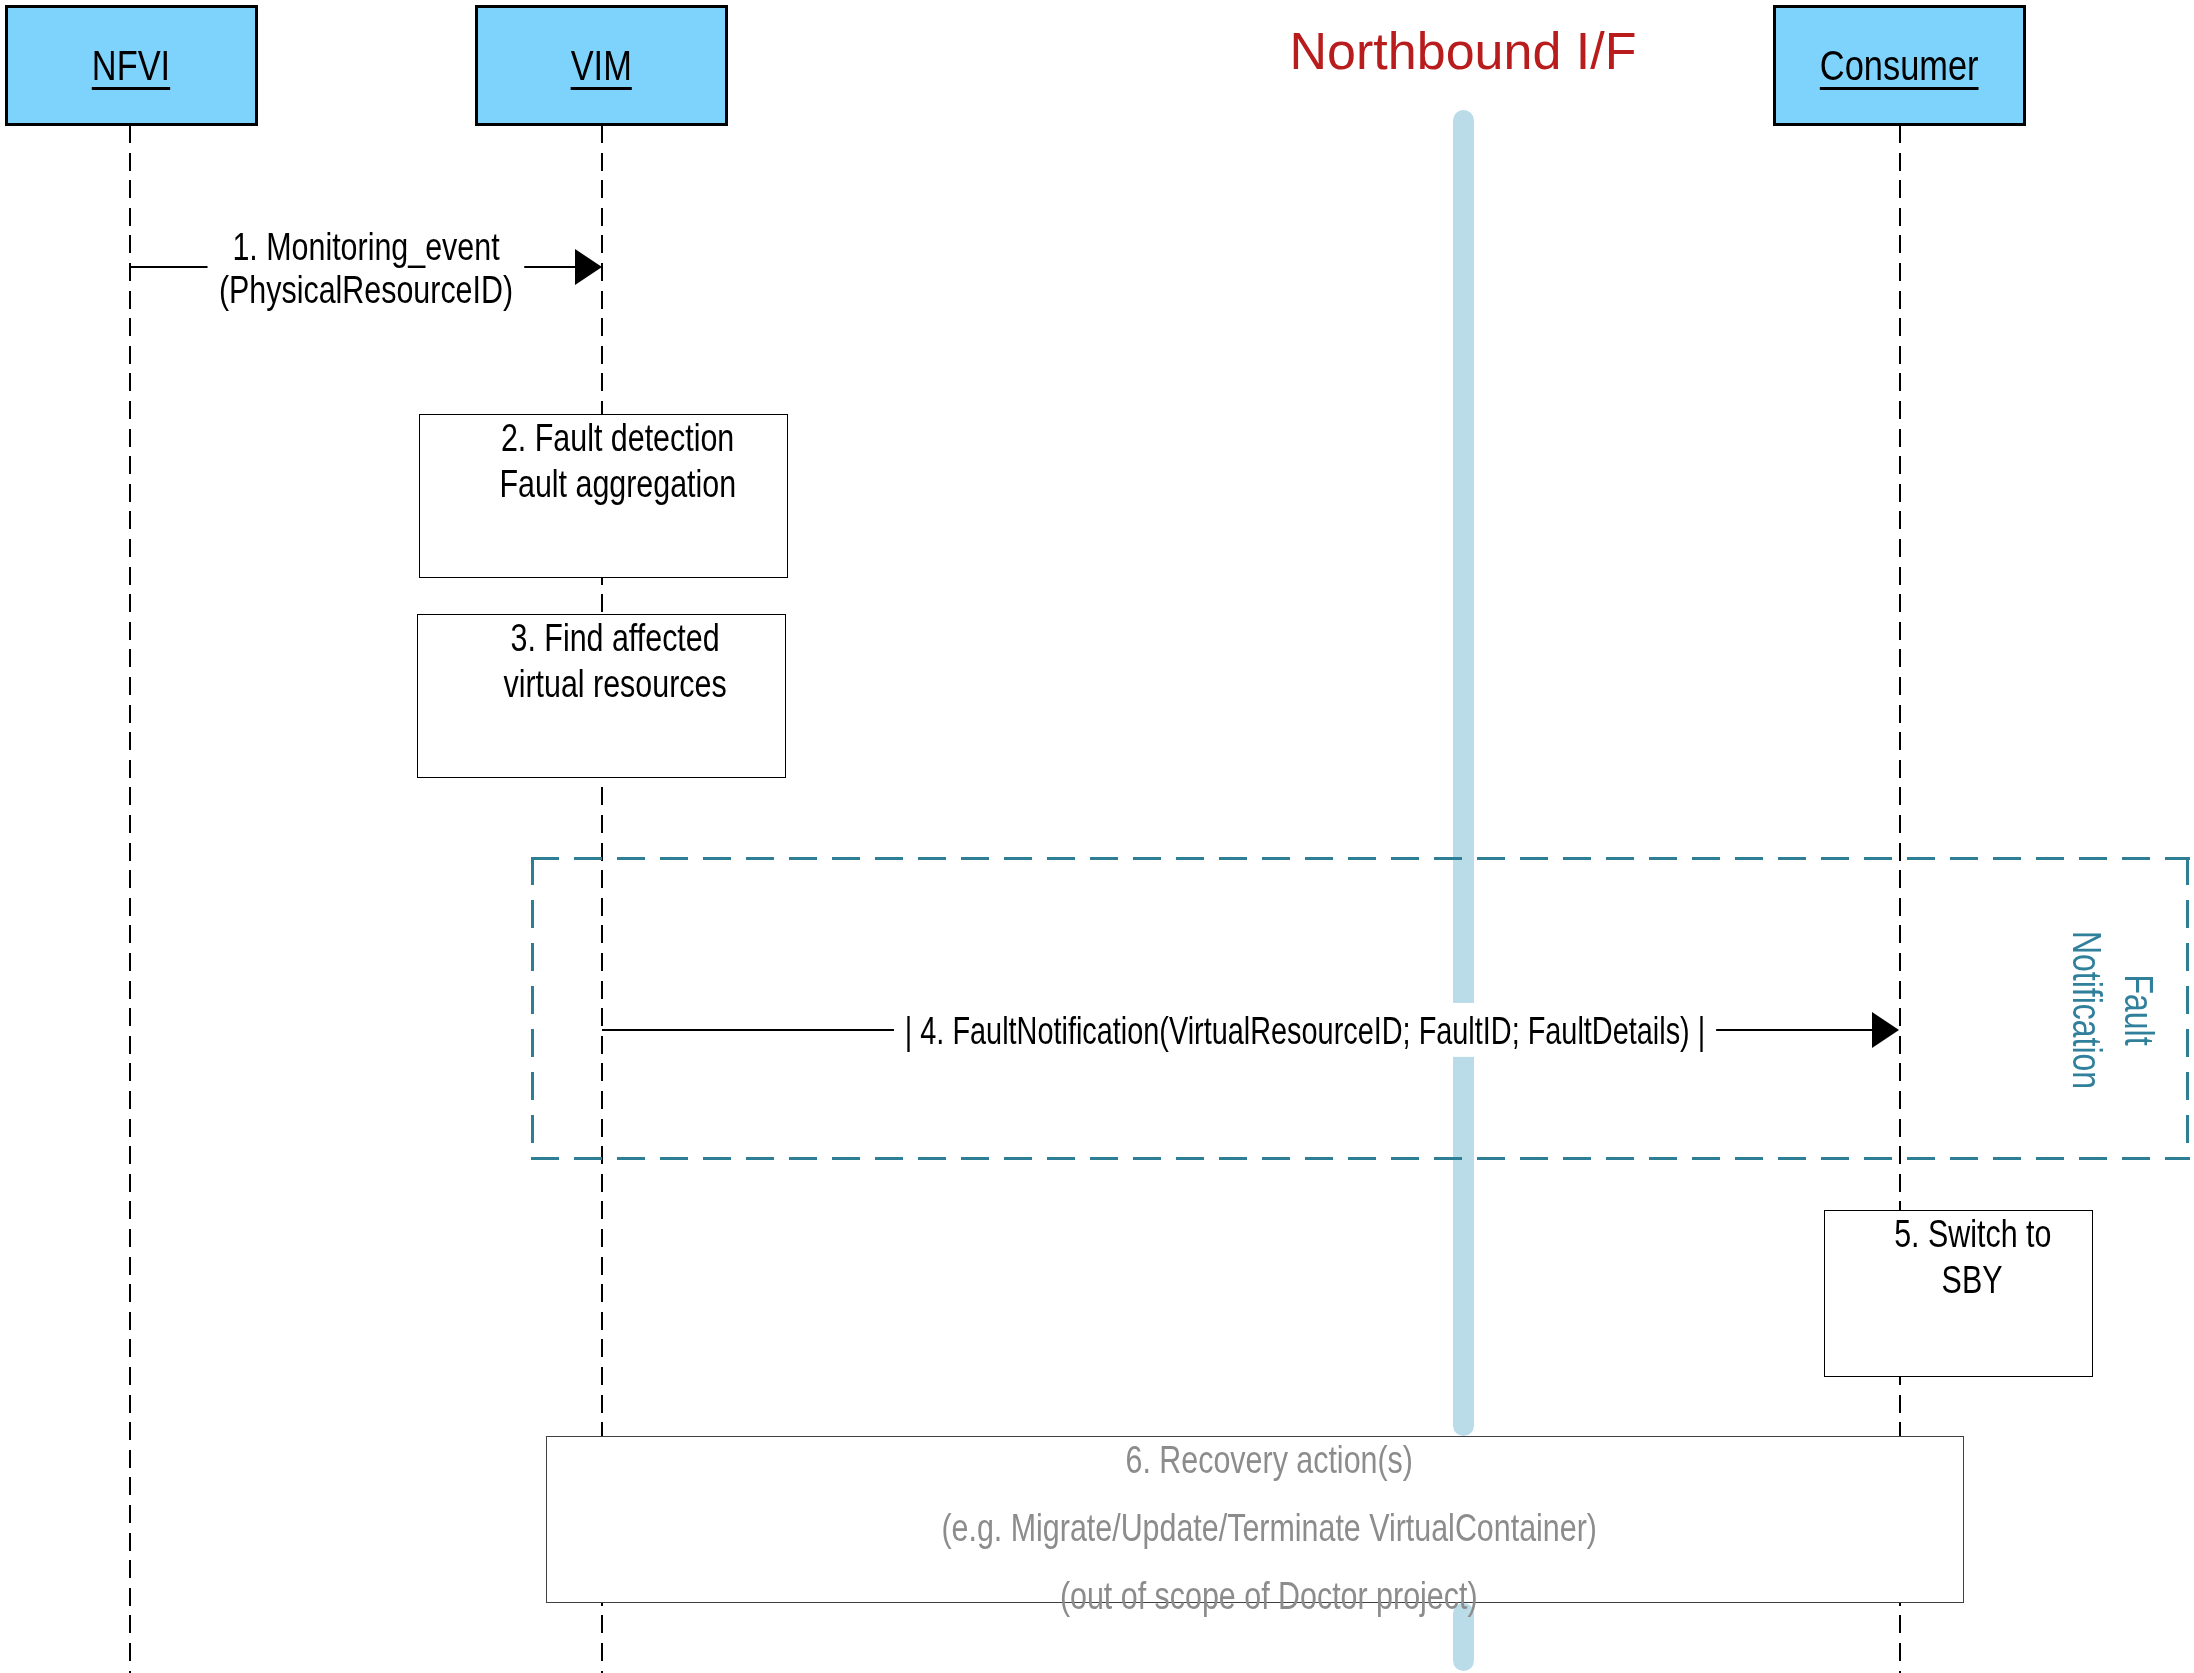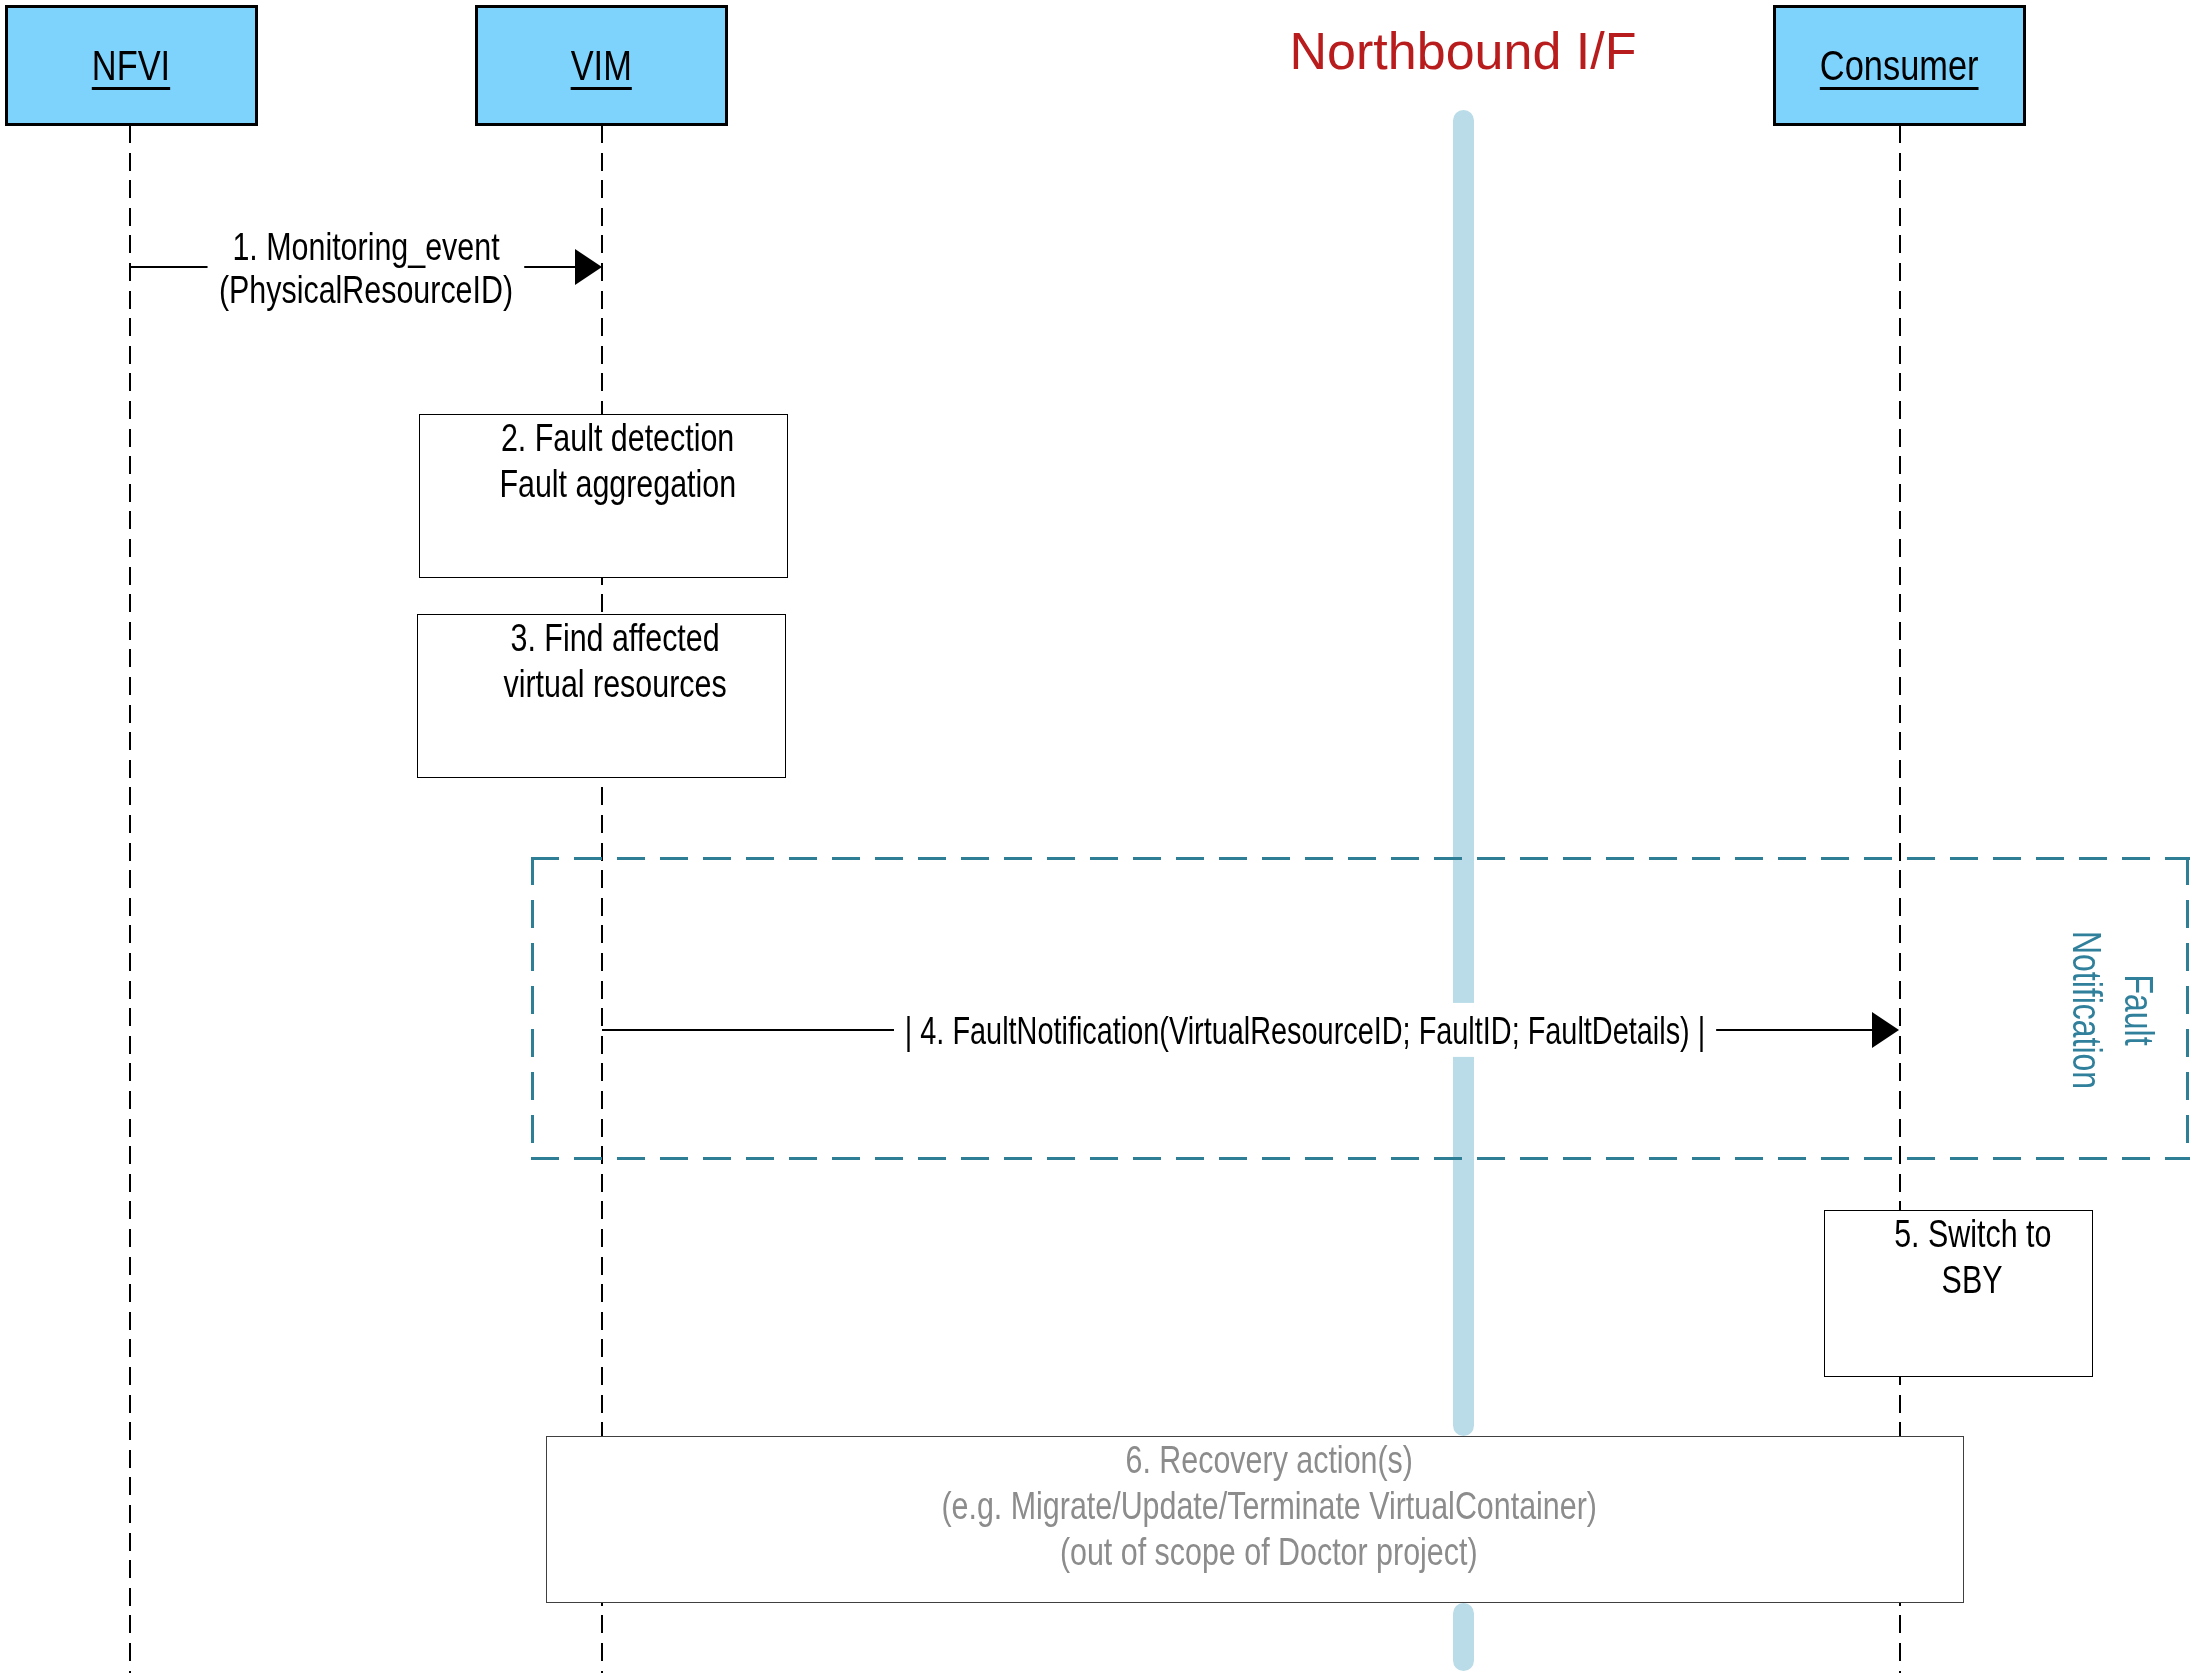--- a/index.html
+++ b/index.html
@@ -51,21 +51,21 @@
   .msg-label.long { transform:translate(-50%,-50%) scaleX(0.74); }
 
   
   .act-box {
     position:absolute; border:1.7px solid #000; background:#fff; box-sizing:border-box;
     display:flex; flex-direction:column; align-items:center; justify-content:flex-start;
     text-align:center;
     padding-left:28px;
   }
   .act-text { font-size:39px; line-height:46px; transform:scaleX(0.78); white-space:nowrap; }
-  .act-box.grey { border-color:#404040; }
+  .act-box.grey { border-color:#404040;gap:22px; }
   .act-box.grey .act-text { color:#8C8C8C; }
 
   
   .frame-h {
     position:absolute; height:3.4px;
     background:repeating-linear-gradient(to right,#2E7E96 0 28px,transparent 28px 43px);
   }
   .frame-v {
     position:absolute; width:3.4px;
     background:repeating-linear-gradient(to bottom,#2E7E96 0 28px,transparent 28px 43px);

